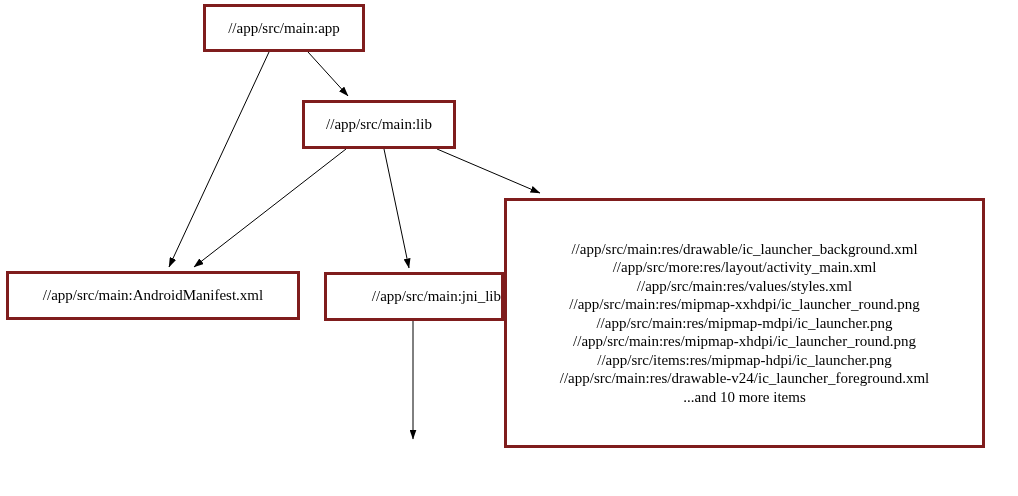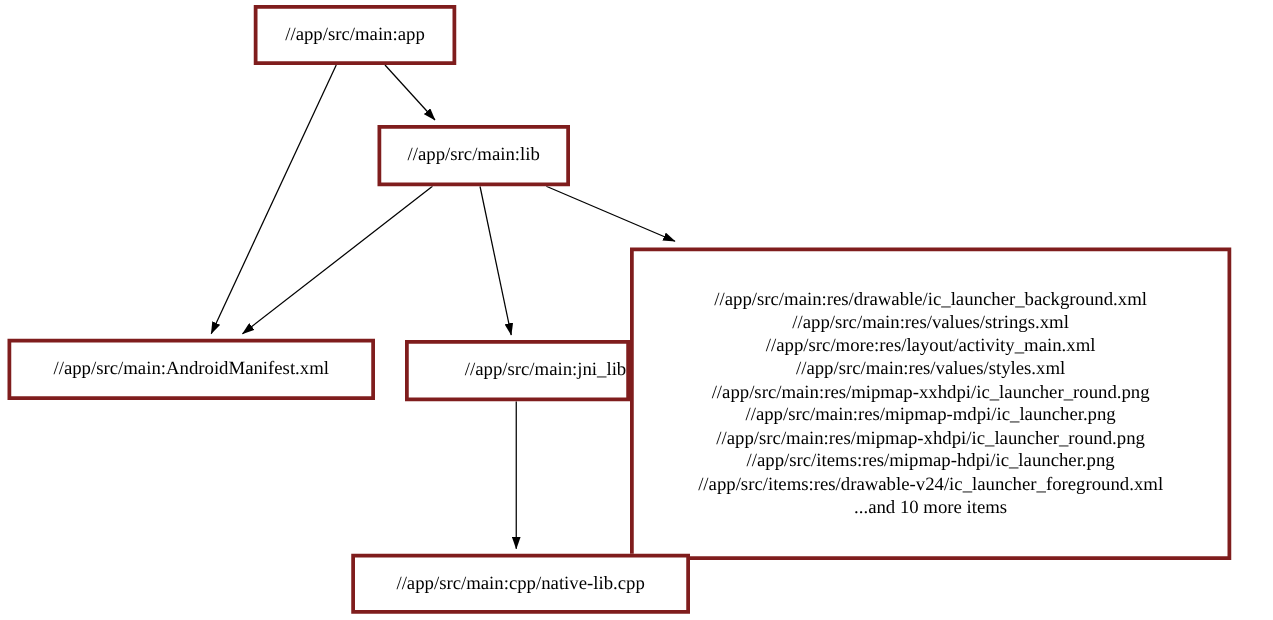--- a/index.html
+++ b/index.html
@@ -74,28 +74,24 @@
   <div class="node" style="left:6px; top:271px; width:294px; height:49px;">
     <span class="line">//app/src/main:AndroidManifest.xml</span>
   </div>
 
   <div class="node" style="left:324px; top:272px; width:180px; height:49px;align-items:flex-end;">
     <span class="line">//app/src/main:jni_lib</span>
   </div>
 
   <div class="node" style="left:504px; top:198px; width:481px; height:250px;">
     <span class="line">//app/src/main:res/drawable/ic_launcher_background.xml</span>
-    <span class="line">//app/src/main:res/values/strings.xml</span>
     <span class="line">//app/src/more:res/layout/activity_main.xml</span>
     <span class="line">//app/src/main:res/values/styles.xml</span>
     <span class="line">//app/src/main:res/mipmap-xxhdpi/ic_launcher_round.png</span>
     <span class="line">//app/src/main:res/mipmap-mdpi/ic_launcher.png</span>
     <span class="line">//app/src/main:res/mipmap-xhdpi/ic_launcher_round.png</span>
     <span class="line">//app/src/items:res/mipmap-hdpi/ic_launcher.png</span>
-    <span class="line">//app/src/items:res/drawable-v24/ic_launcher_foreground.xml</span>
+    <span class="line">//app/src/main:res/drawable-v24/ic_launcher_foreground.xml</span>
     <span class="line">...and 10 more items</span>
   </div>
 
-  <div class="node" style="left:281px; top:443px; width:271px; height:48px;">
-    <span class="line">//app/src/main:cpp/native-lib.cpp</span>
-  </div>
 
 </div>
 
 </body></html>

